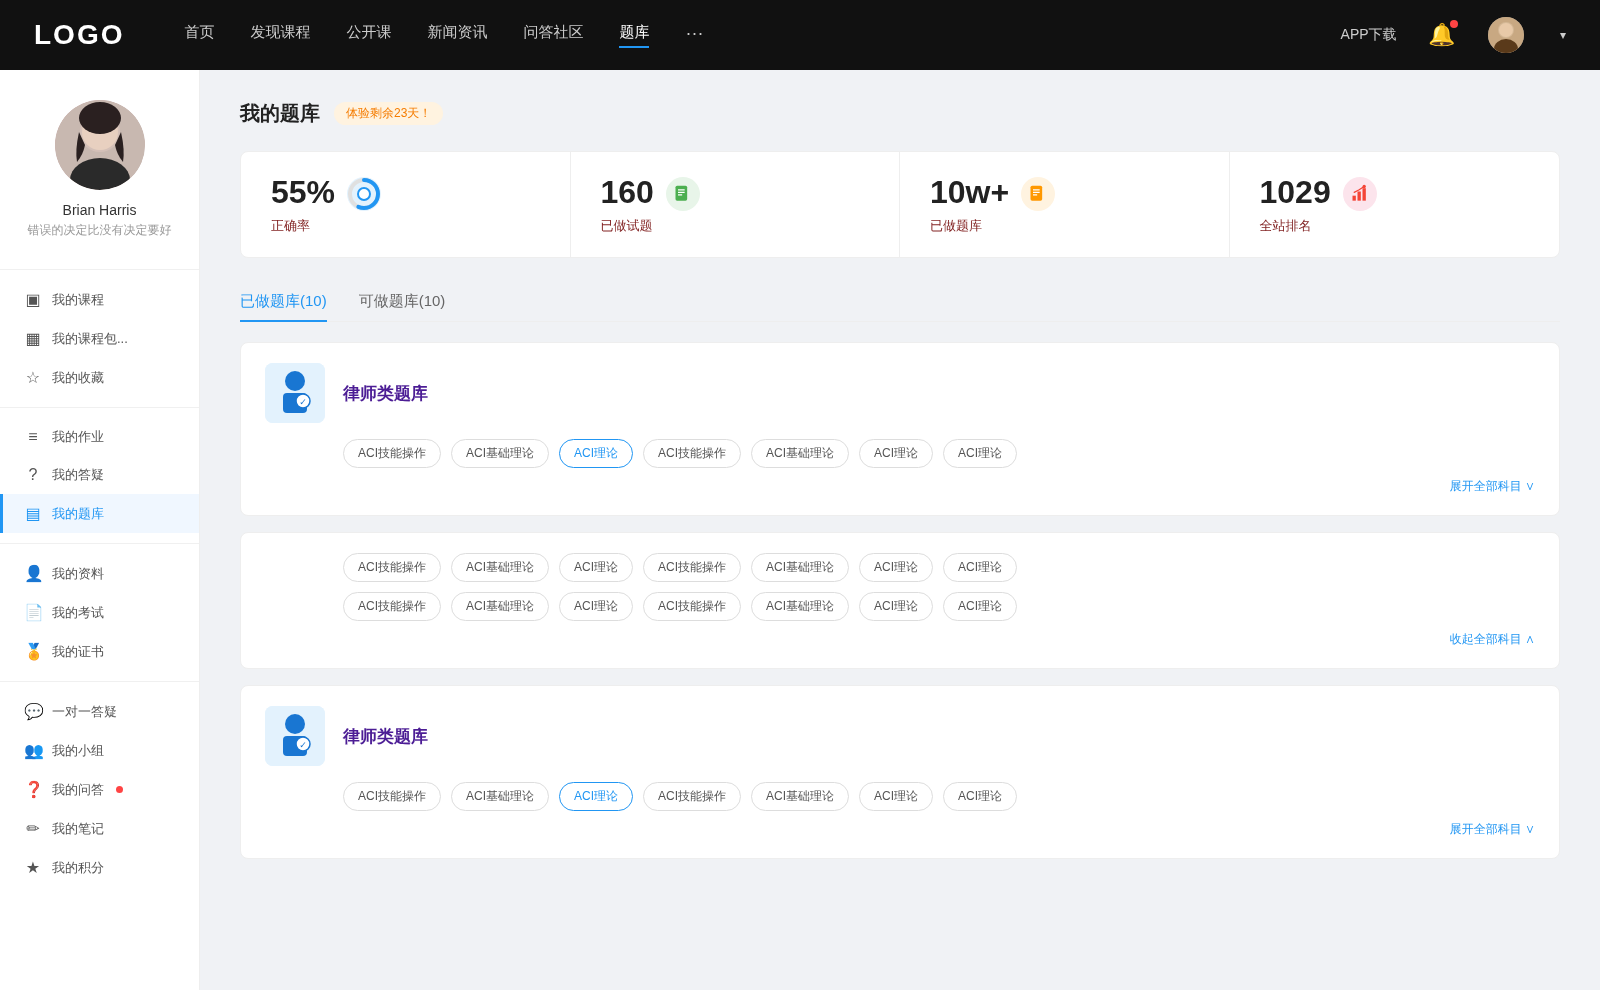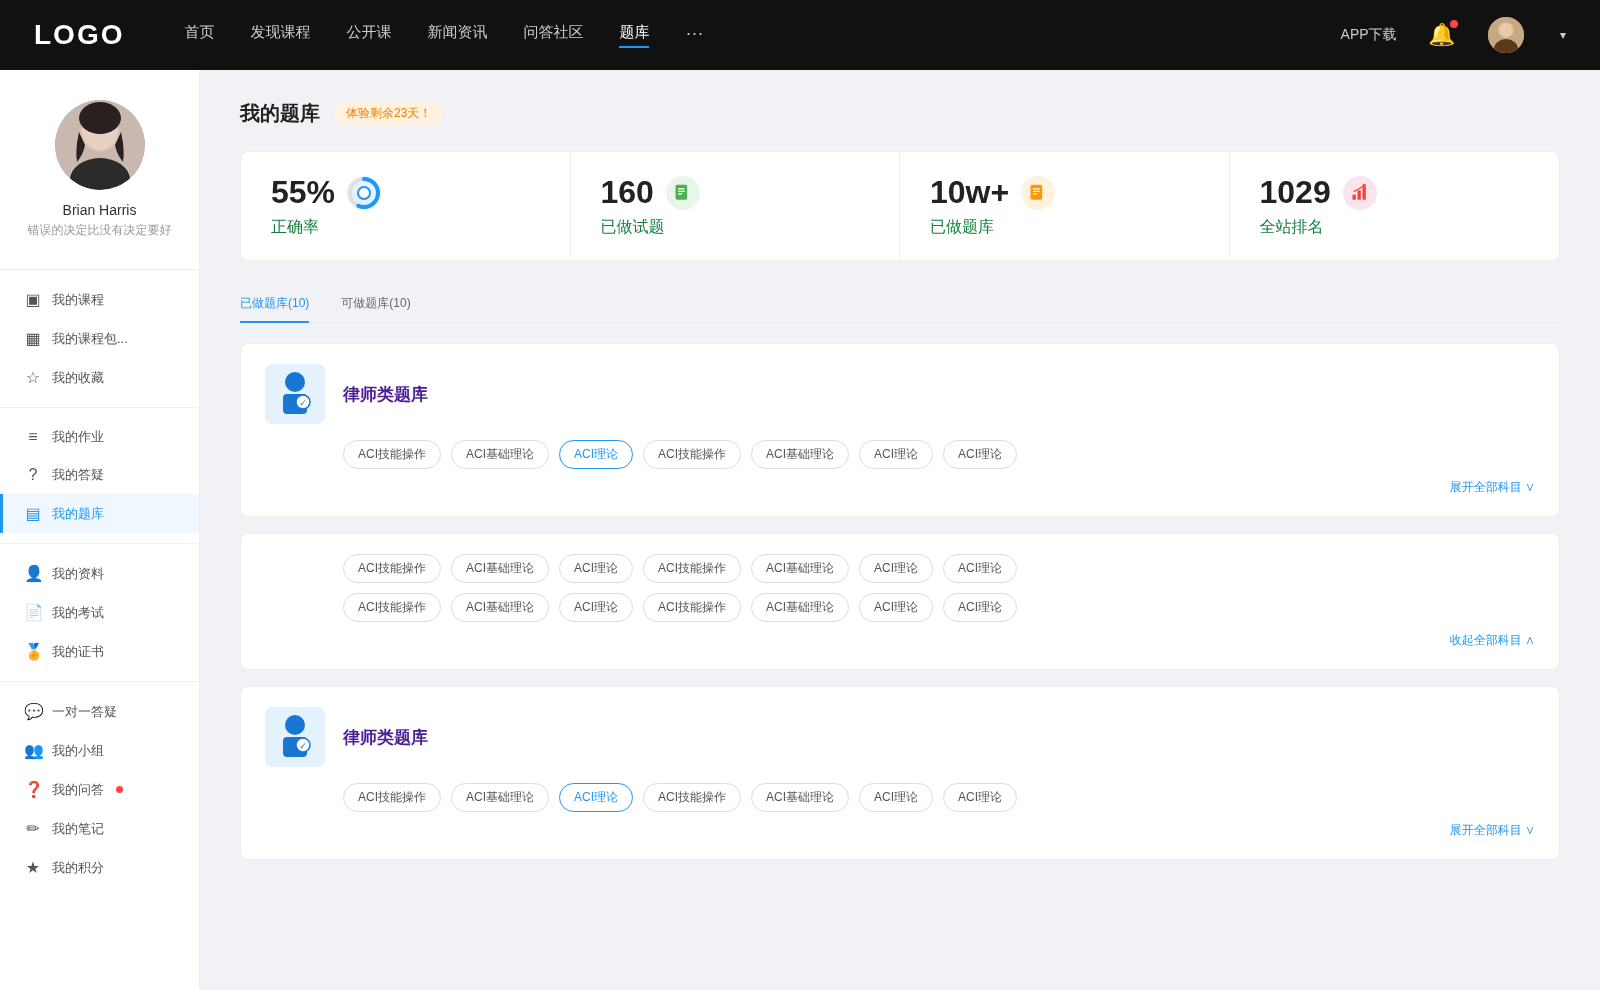--- a/index.html
+++ b/index.html
@@ -74,32 +74,32 @@
     .page-title { font-size: 20px; font-weight: 600; color: #222; }
     .trial-badge {
       background: #fff3e0; color: #f57c00; font-size: 12px;
       padding: 3px 12px; border-radius: 12px; font-weight: 500;
     }
 
     
     .stats-row { display: grid; grid-template-columns: repeat(4, 1fr); gap: 0; background: #fff; border: 1px solid #eee; border-radius: 8px; margin-bottom: 24px; overflow: hidden; }
     .stat-item { padding: 22px 30px; display: flex; flex-direction: column; gap: 6px; border-right: 1px solid #eee; }
     .stat-item:last-child { border-right: none; }
-    .stat-top { display: flex; align-items: center; gap: 12px; }
+    .stat-top { display: flex; align-items: flex-end; gap: 12px; }
     .stat-value { font-size: 32px; font-weight: 700; color: #222; }
     .stat-icon { width: 34px; height: 34px; border-radius: 50%; display: flex; align-items: center; justify-content: center; font-size: 18px; }
     .stat-icon.blue { background: #e3f2fd; }
     .stat-icon.green { background: #e8f5e9; }
     .stat-icon.orange { background: #fff3e0; }
     .stat-icon.red { background: #fce4ec; }
-    .stat-label { font-size: 16px; color: #15803d; }
+    .stat-label { font-size: 13px; color: #7f1d1d; }
 
     
     .tabs-row { display: flex; gap: 0; margin-bottom: 20px; border-bottom: 1px solid #eee; }
-    .tab-item { padding: 10px 0; margin-right: 32px; font-size: 12px; color: #666; cursor: pointer; position: relative; }
+    .tab-item { padding: 10px 0; margin-right: 32px; font-size: 15px; color: #666; cursor: pointer; position: relative; }
     .tab-item.active { color: #2196f3; font-weight: 500; }
     .tab-item.active::after { content: ''; position: absolute; bottom: -1px; left: 0; right: 0; height: 2px; background: #2196f3; }
 
     
     .bank-card { background: #fff; border: 1px solid #eee; border-radius: 8px; padding: 20px 24px; margin-bottom: 16px; }
     .bank-header { display: flex; align-items: center; gap: 18px; margin-bottom: 16px; }
     .bank-avatar { width: 60px; height: 60px; background: #e3f2fd; border-radius: 8px; display: flex; align-items: center; justify-content: center; flex-shrink: 0; }
     .bank-title { font-size: 17px; font-weight: 600; color: #4c1d95; }
     .tags-row { display: flex; flex-wrap: wrap; gap: 10px; padding-left: 78px; }
     .tag {

